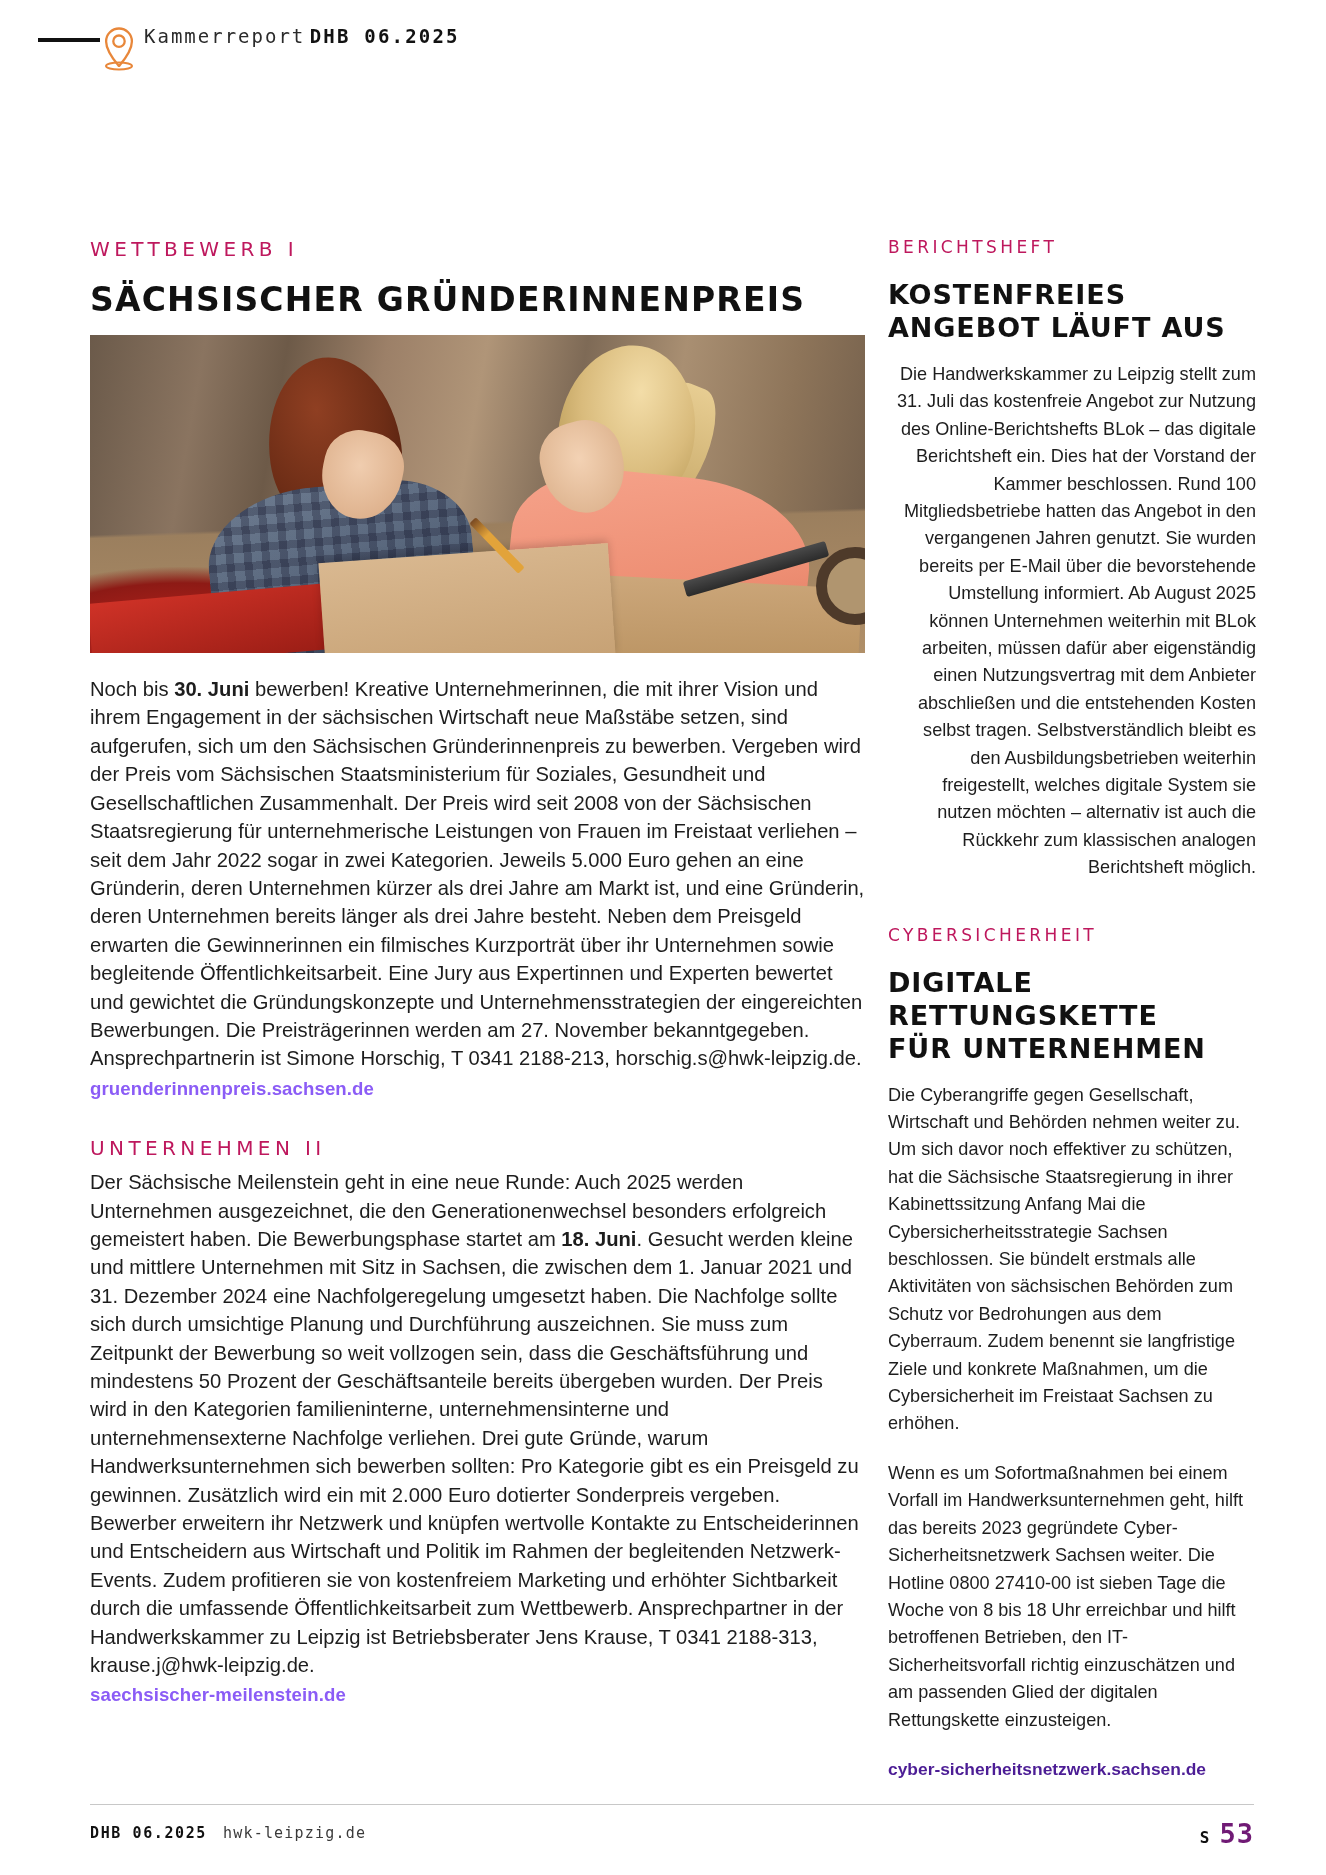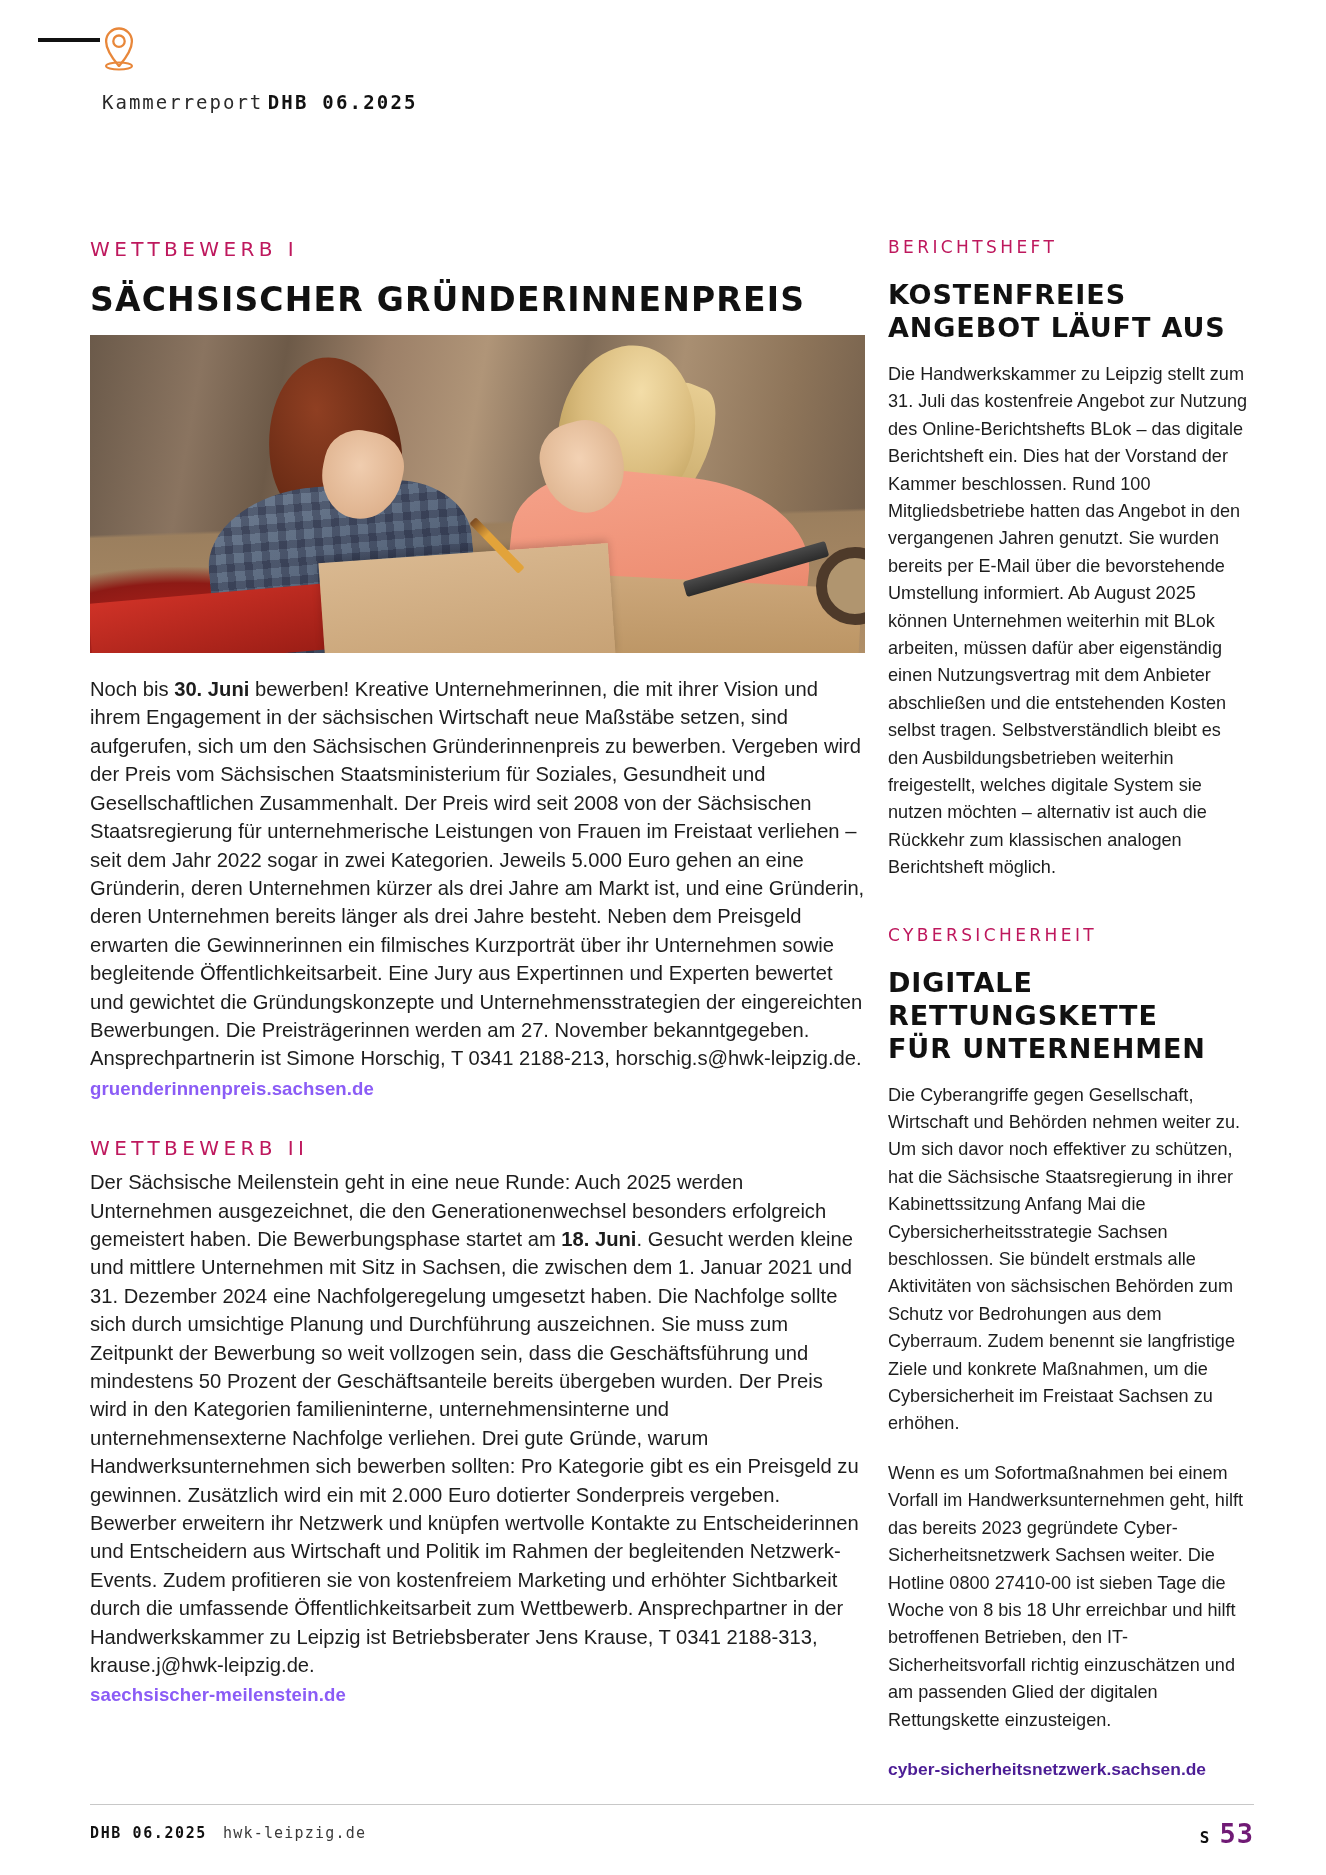--- a/index.html
+++ b/index.html
@@ -24,22 +24,21 @@
     width: 62px;
     height: 4px;
     background: #111111;
   }
   .kopf {
     position: absolute;
     left: 102px;
     top: 22px;
     display: flex;
     align-items: flex-start;
-    gap: 16px;
-    flex-direction: column;
+    gap: 8px;
   }
   .pin-icon {
     width: 34px;
     height: 46px;
     margin-top: 4px;
     flex: 0 0 auto;
   }
   .kopf-text { padding-top: 4px; }
   .kopf-kicker {
     font-family: "DejaVu Sans Mono", monospace;
@@ -114,21 +113,21 @@
     line-height: 28.4px;
     font-stretch: condensed;
     transform-origin: left top;
   }
   .body p { margin: 0 0 0 0; }
   .body-r {
     font-size: 18.1px;
     line-height: 27.4px;
   }
   .body-r p { margin: 0 0 22px 0; }
-  .body-r p:last-child { margin-bottom: 0; }
+  .body-r p:last-child { margin-bottom: 0; text-align: right; }
 
   b, .bold { font-weight: 700; }
   .url {
     font-weight: 700;
     font-size: 18.6px;
     letter-spacing: 0.1px;
     color: #8b5cf6;
     display: block;
     margin-top: 2px;
   }
@@ -357,21 +356,21 @@
 
     <div class="body">
       <p><span>Noch bis </span><b>30. Juni</b><span> bewerben! Kreative Unternehmerinnen, die mit ihrer Vision und ihrem Engagement in der sächsischen Wirtschaft neue Maßstäbe setzen, sind aufgerufen, sich um den Sächsischen Gründerinnenpreis zu bewerben. Vergeben wird der Preis vom Sächsischen Staatsministerium für Soziales, Gesundheit und Gesellschaftlichen Zusammenhalt. Der Preis wird seit 2008 von der Sächsischen Staatsregierung für unternehmerische Leistungen von Frauen im Freistaat verliehen – seit dem Jahr 2022 sogar in zwei Kategorien. Jeweils 5.000 Euro gehen an eine Gründerin, deren Unternehmen kürzer als drei Jahre am Markt ist, und eine Gründerin, deren Unternehmen bereits länger als drei Jahre besteht. Neben dem Preisgeld erwarten die Gewinnerinnen ein filmisches Kurzporträt über ihr Unternehmen sowie begleitende Öffentlichkeitsarbeit. Eine Jury aus Expertinnen und Experten bewertet und gewichtet die Gründungskonzepte und Unternehmensstrategien der eingereichten Bewerbungen. Die Preisträgerinnen werden am 27. November bekanntgegeben. Ansprechpartnerin ist Simone Horschig, T 0341 2188-213, horschig.s@hwk-leipzig.de.</span></p>
       <span class="url">gruenderinnenpreis.sachsen.de</span>
     </div>
   </div>
 
   <div class="sec-gap-l"></div>
 
   <div>
-    <div class="kicker kicker-l">WETTBEWERB II</div>
+    <div class="kicker kicker-l">UNTERNEHMEN II</div>
     <div class="body">
       <p><span>Der Sächsische Meilenstein geht in eine neue Runde: Auch 2025 werden Unternehmen ausgezeichnet, die den Generationenwechsel besonders erfolgreich gemeistert haben. Die Bewerbungsphase startet am </span><b>18. Juni</b><span>. Gesucht werden kleine und mittlere Unternehmen mit Sitz in Sachsen, die zwischen dem 1. Januar 2021 und 31. Dezember 2024 eine Nachfolgeregelung umgesetzt haben. Die Nachfolge sollte sich durch umsichtige Planung und Durchführung auszeichnen. Sie muss zum Zeitpunkt der Bewerbung so weit vollzogen sein, dass die Geschäftsführung und mindestens 50 Prozent der Geschäftsanteile bereits übergeben wurden. Der Preis wird in den Kategorien familieninterne, unternehmensinterne und unternehmensexterne Nachfolge verliehen. Drei gute Gründe, warum Handwerksunternehmen sich bewerben sollten: Pro Kategorie gibt es ein Preisgeld zu gewinnen. Zusätzlich wird ein mit 2.000 Euro dotierter Sonderpreis vergeben. Bewerber erweitern ihr Netzwerk und knüpfen wertvolle Kontakte zu Entscheiderinnen und Entscheidern aus Wirtschaft und Politik im Rahmen der begleitenden Netzwerk-Events. Zudem profitieren sie von kostenfreiem Marketing und erhöhter Sichtbarkeit durch die umfassende Öffentlichkeitsarbeit zum Wettbewerb. Ansprechpartner in der Handwerkskammer zu Leipzig ist Betriebsberater Jens Krause, T 0341 2188-313, krause.j@hwk-leipzig.de.</span></p>
       <span class="url">saechsischer-meilenstein.de</span>
     </div>
   </div>
 
 </div>
 
 <div class="col-right">
 

